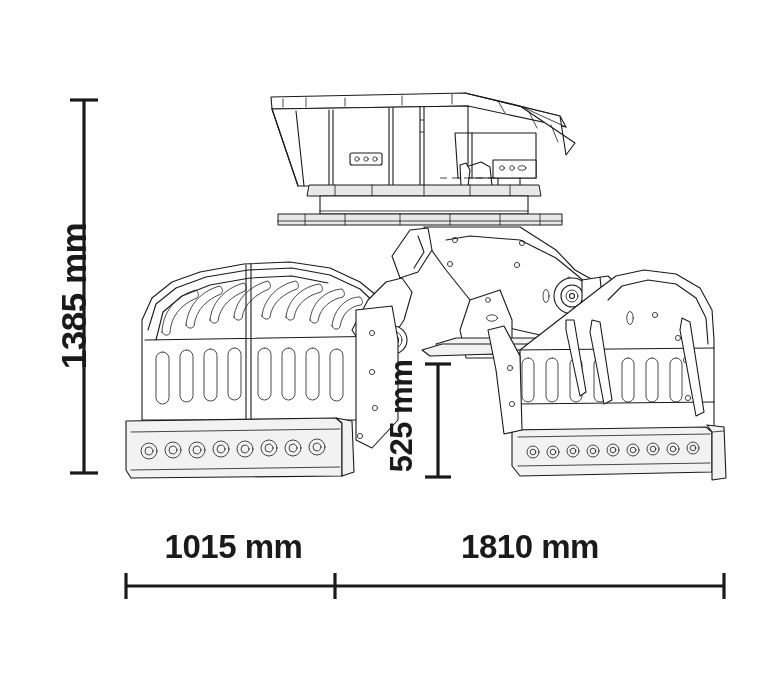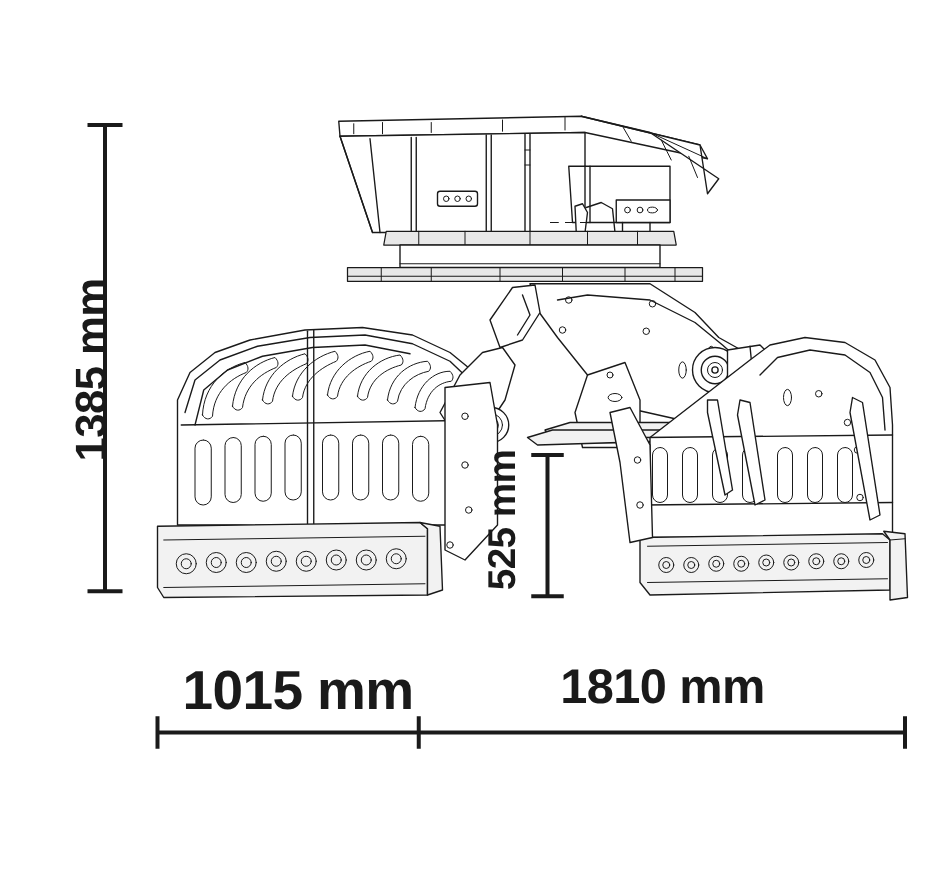--- a/index.html
+++ b/index.html
@@ -47,28 +47,28 @@
     width: 150px;
     text-align: center;
     font-size: 31px;
     transform: rotate(-90deg);
   }
   #label-width-left {
     left: 146px;
     top: 528px;
     width: 175px;
     text-align: center;
-    font-size: 44px;
+    font-size: 33px;
   }
   #label-width-right {
     left: 390px;
     top: 528px;
     width: 280px;
     text-align: center;
-    font-size: 39px;
+    font-size: 33px;
   }
 </style>
 </head>
 <body>
 
 <div id="sheet">
 
   <svg id="drawing-svg" viewBox="0 0 759 699">
     <defs>
       <style>

